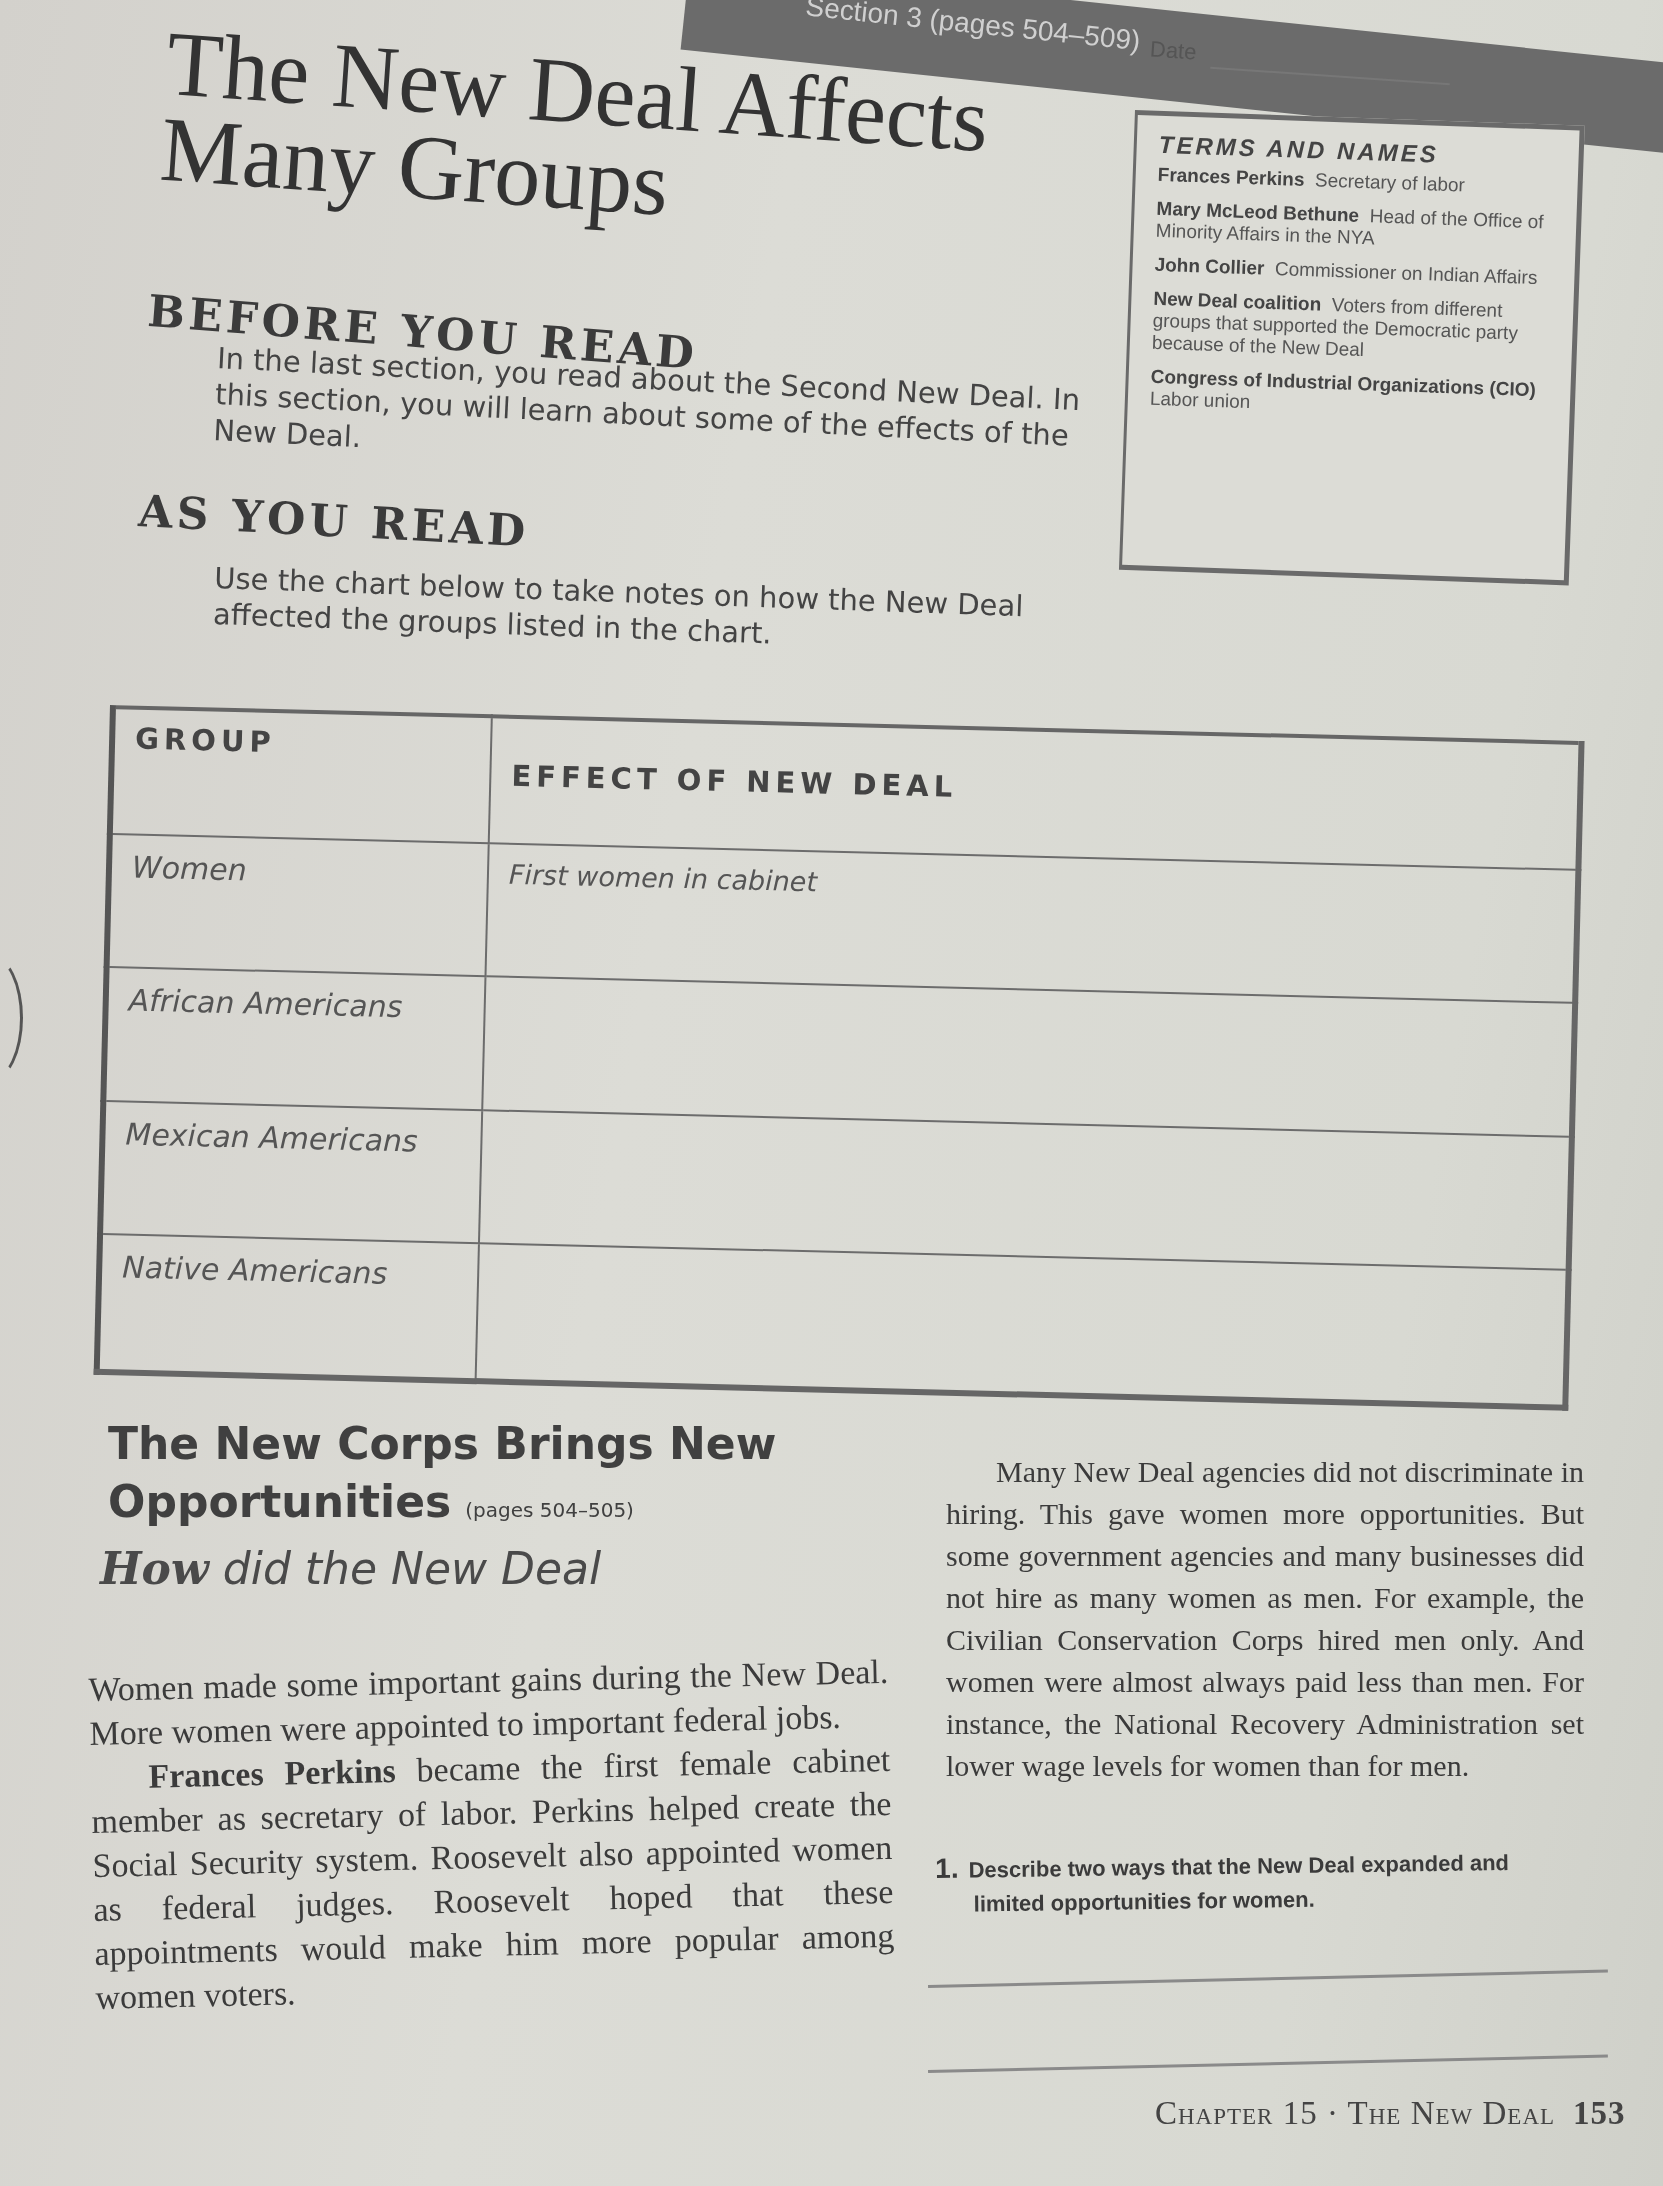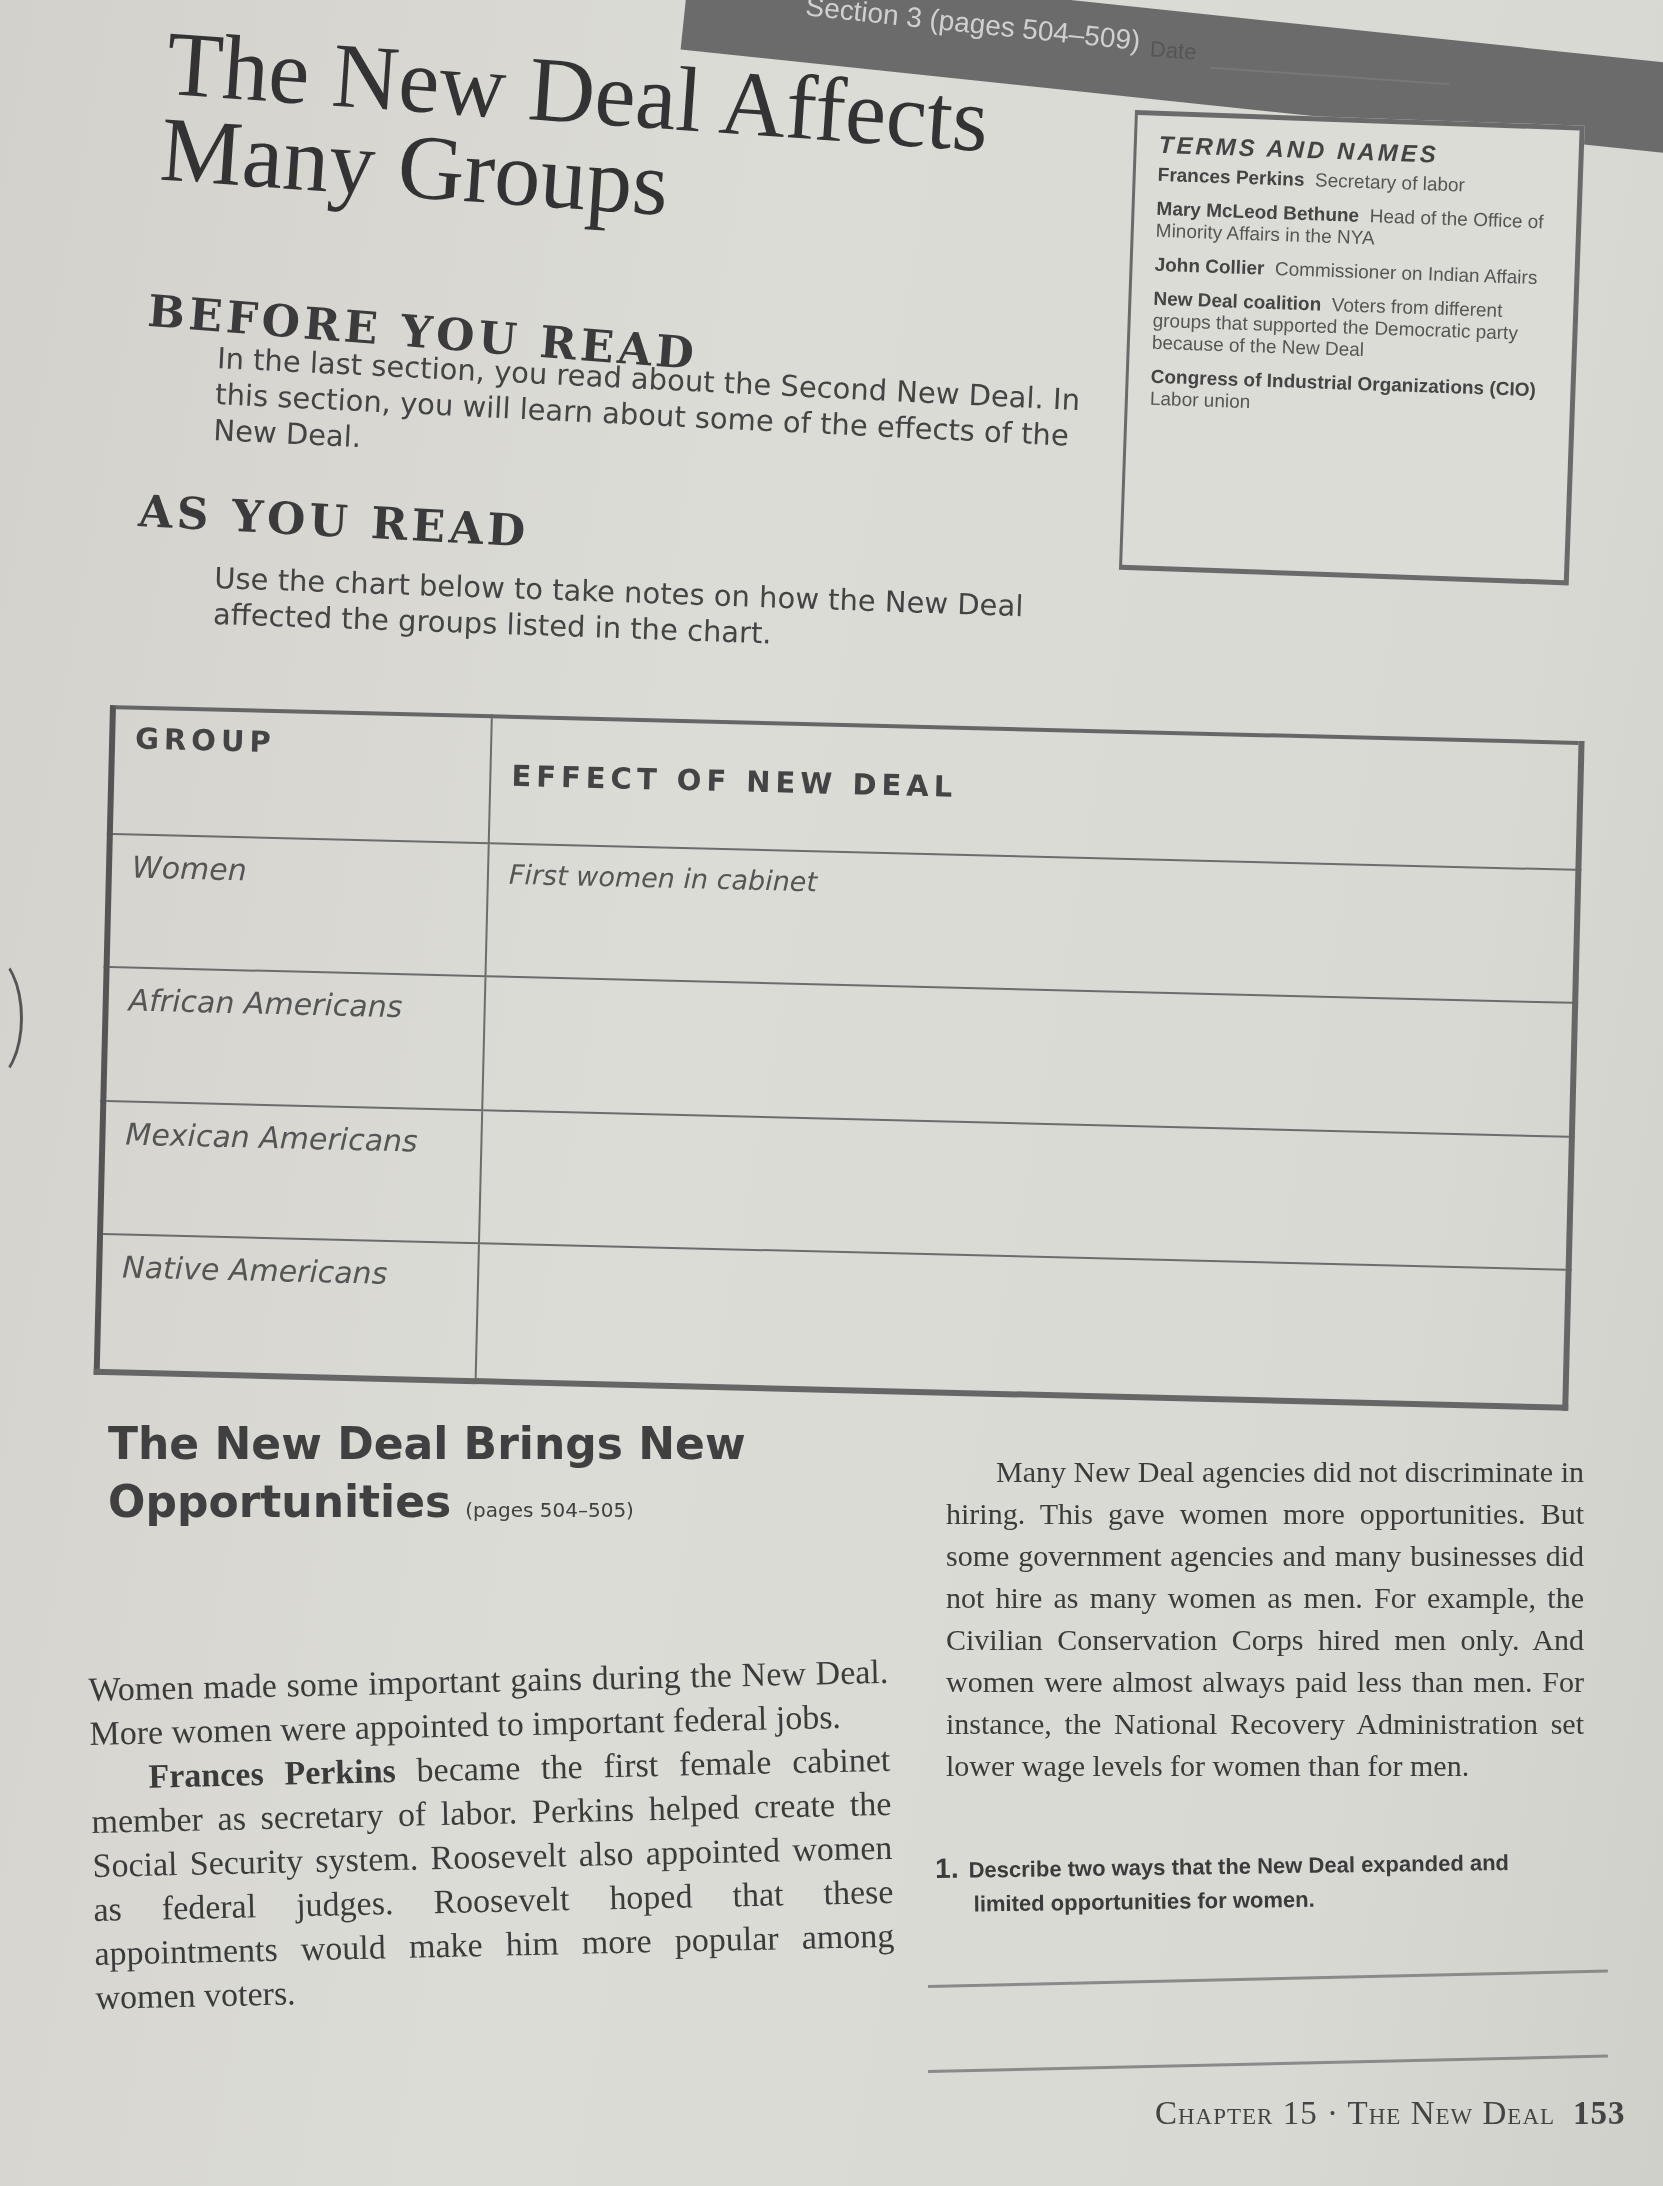--- a/index.html
+++ b/index.html
@@ -159,25 +159,26 @@
         <td class="col1">Native Americans</td>
         <td class="note"></td>
       </tr>
     </tbody>
       </table>
   </div>
 
   <div class="edge-arc"></div>
 
   <div class="sec-title">
-    <div>The New Deal Brings New</div>
+    <div>The New Corps Brings New</div>
     <div><span>Opportunities</span><span class="pages">(pages 504–505)</span></div>
   </div>
 
   <div class="question">
+    <div><span class="how">How</span><span> did the New Deal</span></div>
   </div>
 
   <div class="body-left">
     <p>Women made some important gains during the New Deal. More women were appointed to important federal jobs.</p>
     <p class="indent"><b>Frances Perkins</b><span> became the first female cabinet member as secretary of labor. Perkins helped create the Social Security system. Roosevelt also appointed women as federal judges. Roosevelt hoped that these appointments would make him more popular among women voters.</span></p>
   </div>
 
   <div class="body-right">
     <p>Many New Deal agencies did not discriminate in hiring. This gave women more opportunities. But some government agencies and many businesses did not hire as many women as men. For example, the Civilian Conservation Corps hired men only. And women were almost always paid less than men. For instance, the National Recovery Administration set lower wage levels for women than for men.</p>
   </div>

